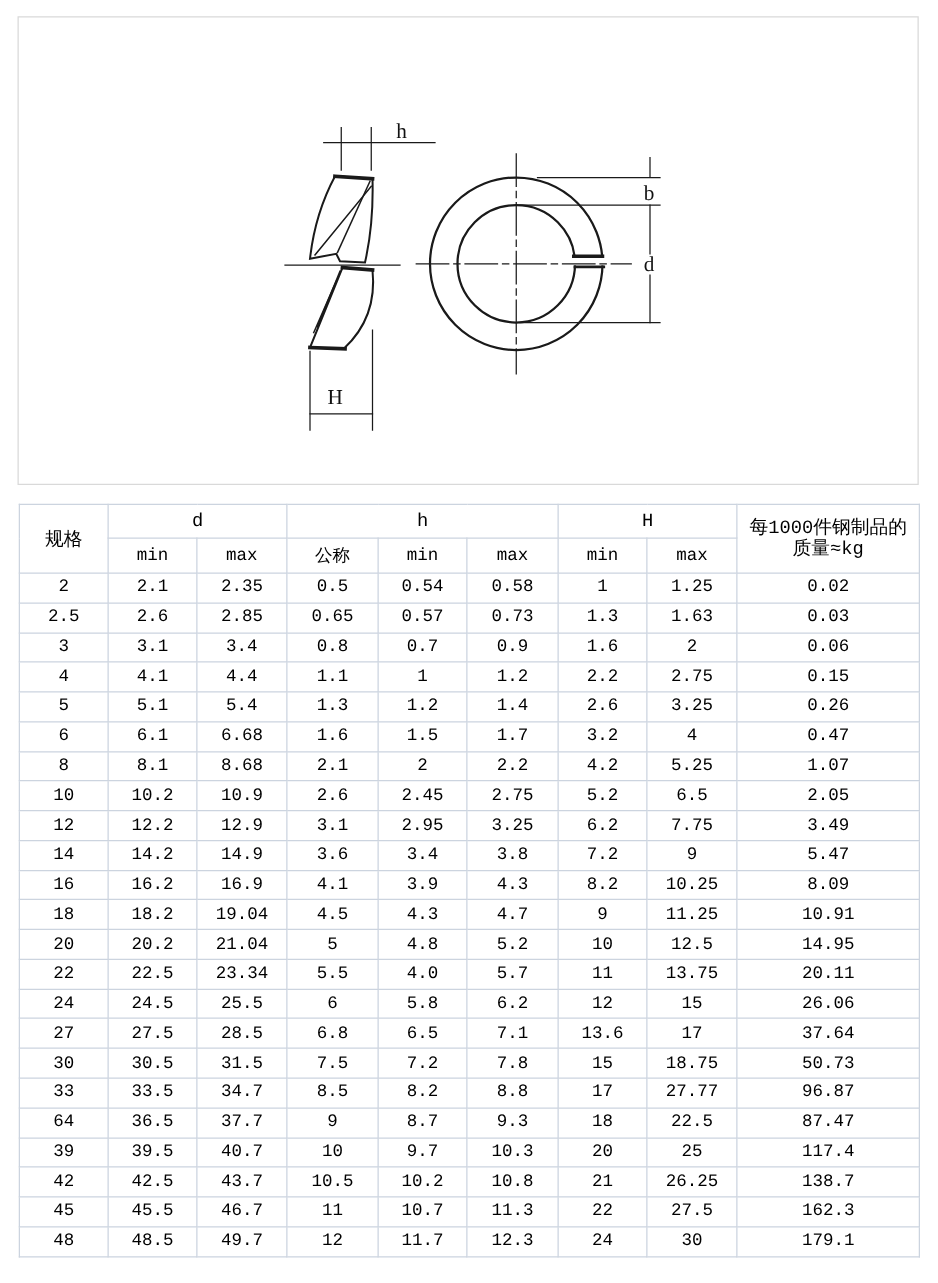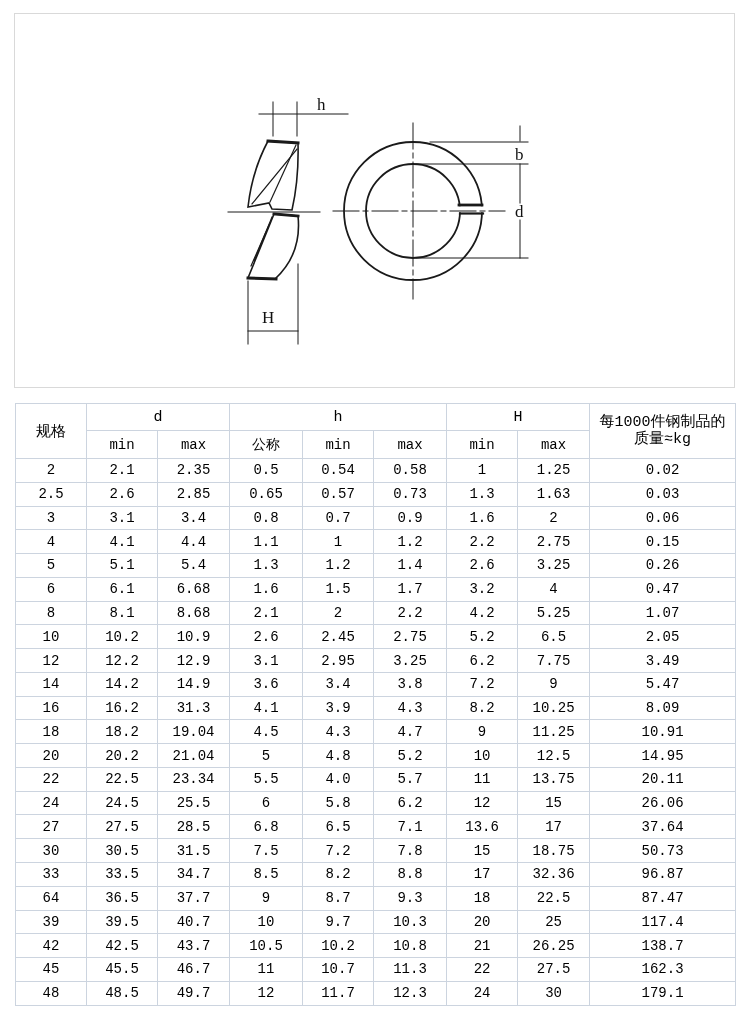--- a/index.html
+++ b/index.html
@@ -258,21 +258,21 @@
           <td>3.6</td>
           <td>3.4</td>
           <td>3.8</td>
           <td>7.2</td>
           <td>9</td>
           <td>5.47</td>
         </tr>
         <tr>
           <td>16</td>
           <td>16.2</td>
-          <td>31.3</td>
+          <td>16.9</td>
           <td>4.1</td>
           <td>3.9</td>
           <td>4.3</td>
           <td>8.2</td>
           <td>10.25</td>
           <td>8.09</td>
         </tr>
         <tr>
           <td>18</td>
           <td>18.2</td>
@@ -340,21 +340,21 @@
           <td>50.73</td>
         </tr>
         <tr>
           <td>33</td>
           <td>33.5</td>
           <td>34.7</td>
           <td>8.5</td>
           <td>8.2</td>
           <td>8.8</td>
           <td>17</td>
-          <td>32.36</td>
+          <td>27.77</td>
           <td>96.87</td>
         </tr>
         <tr>
           <td>64</td>
           <td>36.5</td>
           <td>37.7</td>
           <td>9</td>
           <td>8.7</td>
           <td>9.3</td>
           <td>18</td>

